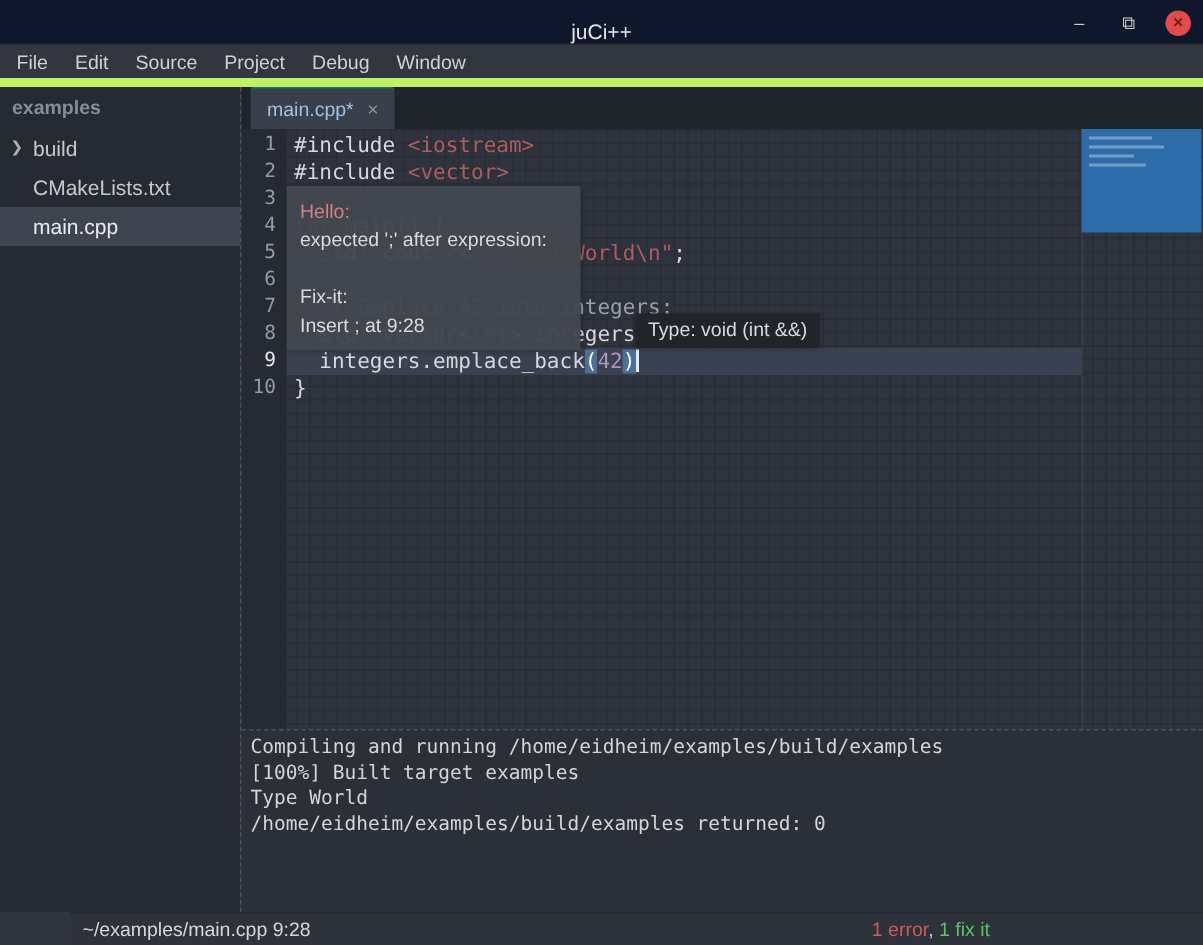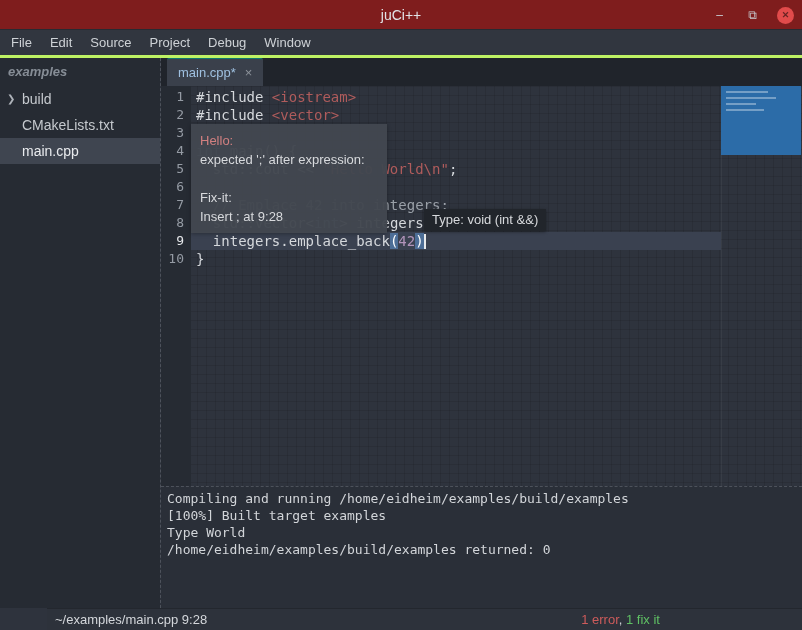--- a/index.html
+++ b/index.html
@@ -1,37 +1,37 @@
 <!DOCTYPE html>
 <html><head>
 <meta charset="utf-8">
 <style>
   * { margin:0; padding:0; box-sizing:border-box; }
   body { background:#1d2026; font-family:"Liberation Sans", sans-serif; }
   .window { position:relative; width:802px; height:630px; background:#2e333d; overflow:hidden;
             color:#d5d8dc; }
 
   
-  .titlebar { position:relative; height:30px; background:#7f1d1d; border-bottom:1px solid #272b32;
-              display:flex; align-items:center; justify-content:center; }
+  .titlebar { position:relative; height:30px; background:#0f172a; border-bottom:1px solid #272b32;
+              display:flex; align-items:flex-end; justify-content:center; }
   .title { font-size:14px; color:#e2e4e7; }
   .controls { position:absolute; right:8px; top:0; height:30px; display:flex; align-items:center; gap:16px; }
   .wbtn { color:#c7cbd0; font-size:12px; width:17px; height:17px; display:flex; align-items:center;
           justify-content:center; cursor:default; }
   .wbtn.close { background:#e14b4b; border-radius:50%; color:rgba(0,0,0,0.55); font-size:9px; font-weight:bold; }
 
   
-  .menubar { height:28px; background:#31363f; border-bottom:3px solid #bef264; display:flex;
+  .menubar { height:28px; background:#31363f; border-bottom:6px solid #bef264; display:flex;
              align-items:center; padding-left:2px; }
   .menu-item { margin:0 9px; font-size:13px; color:#ced2d6; }
 
   
   .body { display:flex; height:550px; }
   .sidebar { width:160px; background:#262b33; flex-shrink:0; }
-  .sb-header { height:28px; line-height:28px; padding-left:8px; font-size:13px; font-weight:bold; color:#868d96;font-style:italic; }
+  .sb-header { height:28px; line-height:28px; padding-left:8px; font-size:13px; font-weight:bold; color:#868d96; }
   .trow { position:relative; height:26px; line-height:26px; padding-left:22px; font-size:14px; color:#c5c9ce; }
   .trow.sel { background:#3f4550; color:#e9ebee; }
   .chev { position:absolute; left:7px; top:0; font-size:10px; color:#aeb3ba; }
 
   .content { width:642px; display:flex; flex-direction:column; border-left:1px dashed #4d525b; }
 
   
   .tabbar { height:28px; background:#20242b; display:flex; align-items:stretch; }
   .tab { display:inline-flex; align-items:center; gap:9px; padding:0 11px; margin-left:6px; font-size:13px; }
   .tab.active { background:#3a404b; border-radius:2px 2px 0 0; border-top:1px solid #0f766e; }

